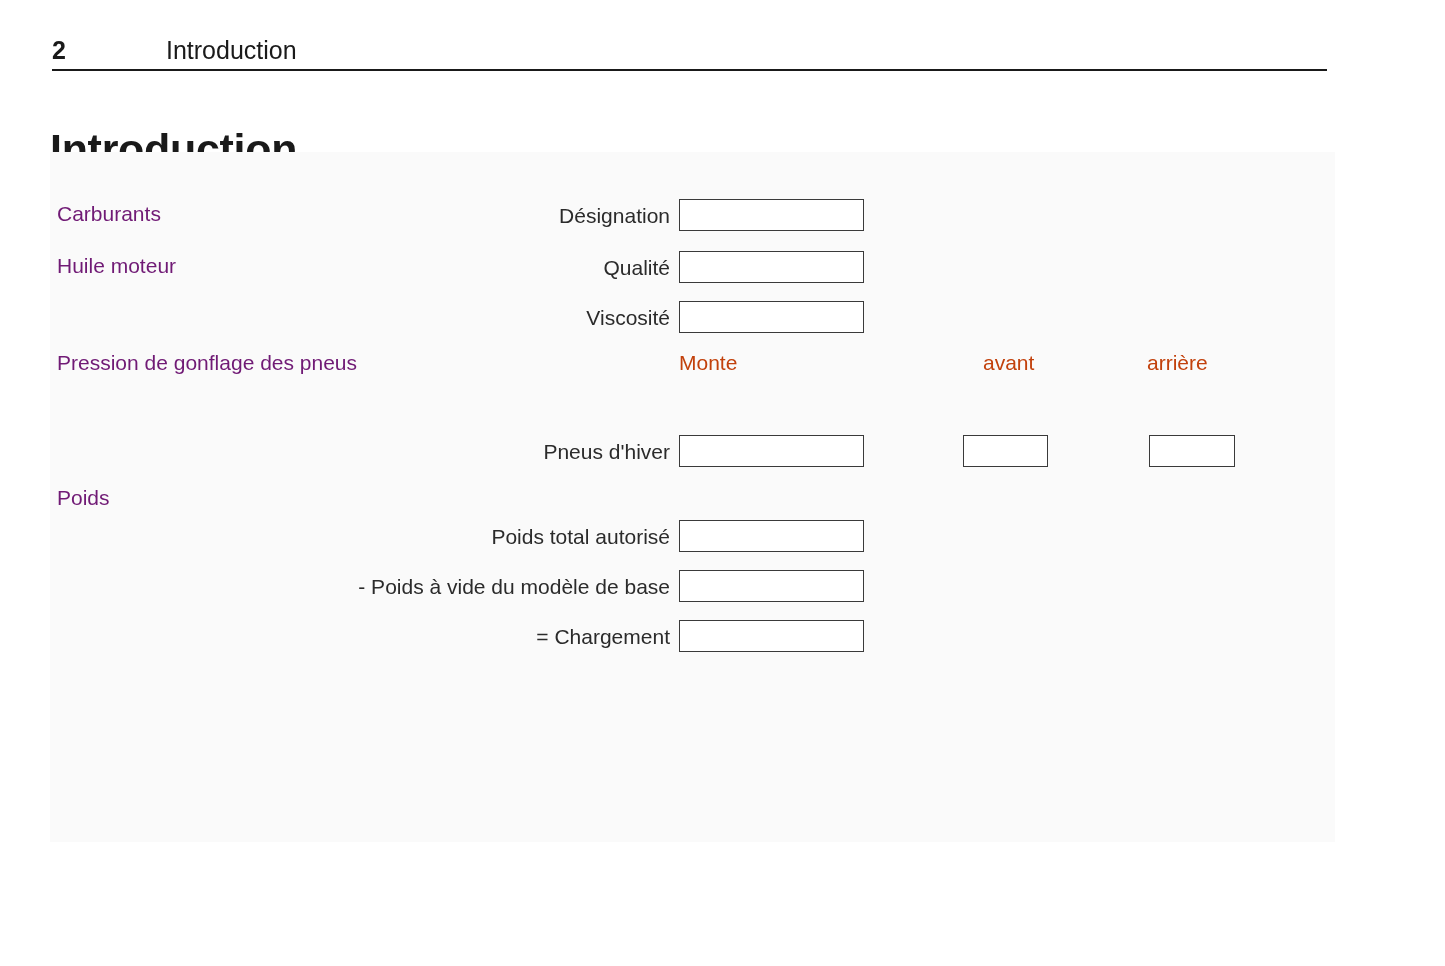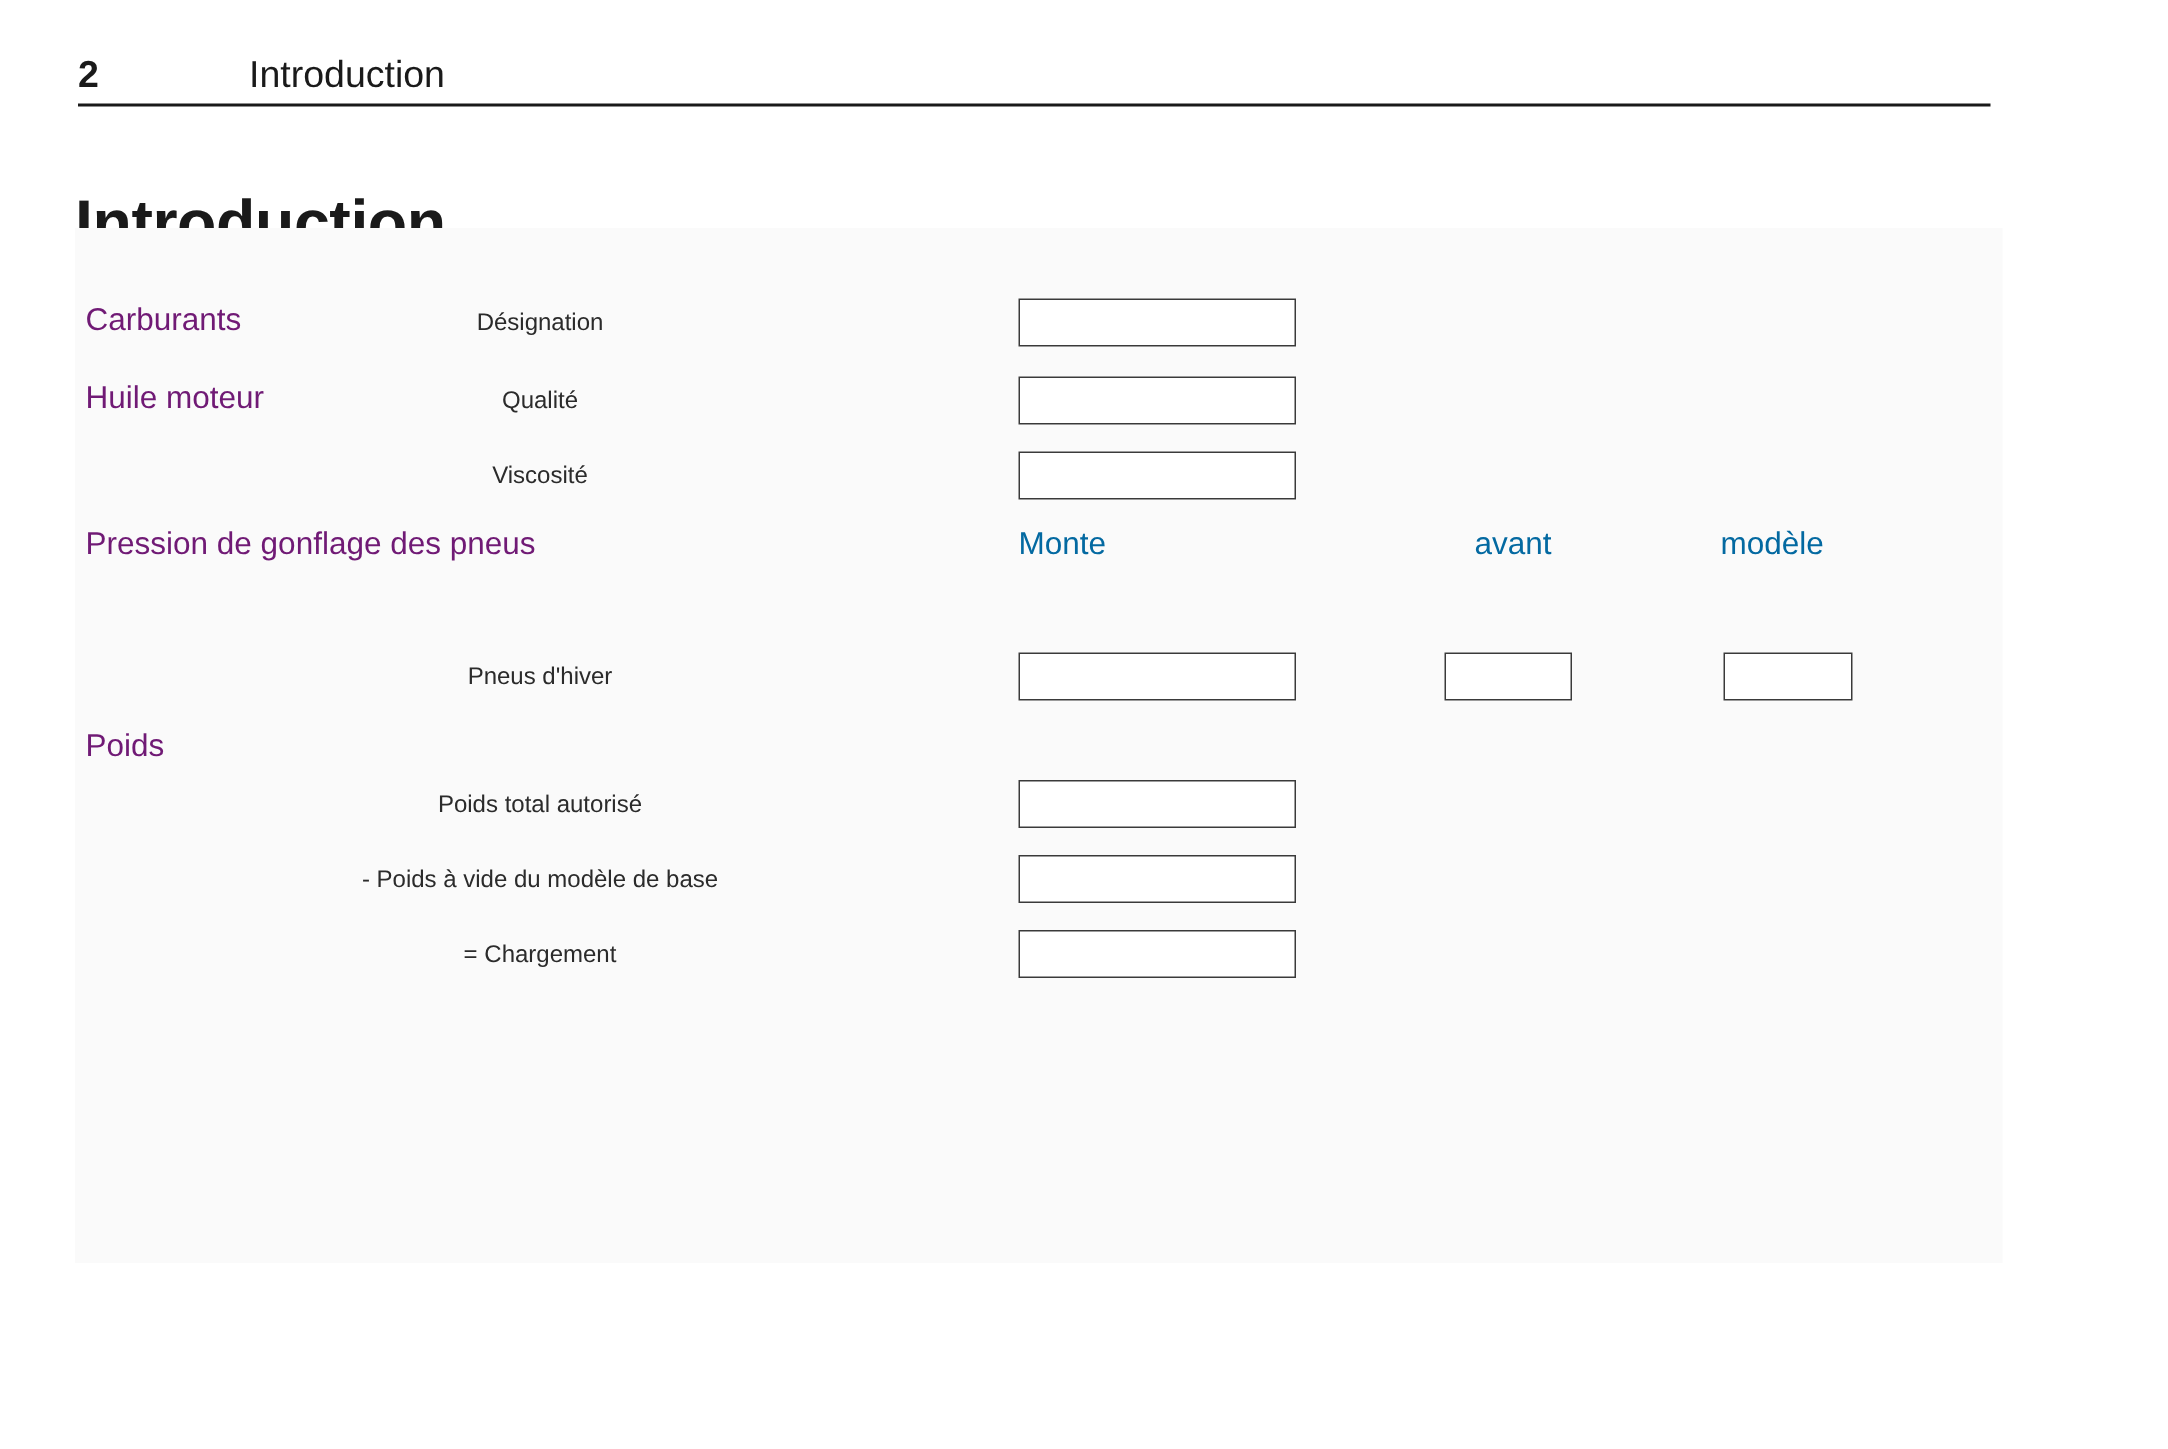--- a/index.html
+++ b/index.html
@@ -82,24 +82,24 @@
     position: absolute;
     left: 0;
     width: 100%;
     height: 34px;
   }
   .row-label-wrap {
     position: absolute;
     left: 0;
     top: 0;
     width: 629px;
-    text-align: center;
+    text-align: right;
     padding-right: 9px;
     box-sizing: border-box;
-    font-size: 16px;
+    font-size: 21px;
     line-height: 34px;
     white-space: nowrap;
   }
 
   .box {
     position: absolute;
     top: 0;
     height: 32px;
     border: 1.6px solid #3a3a3a;
     background: #ffffff;
@@ -115,21 +115,21 @@
   }
   .box-small-b {
     left: 1099px;
     width: 86px;
   }
 
   
   .col-head {
     position: absolute;
     font-size: 21px;
-    color: #0369a1;
+    color: #c2410c;
     white-space: nowrap;
   }
 </style>
 </head>
 <body>
 
 <div class="page-header">
   <span class="page-number">2</span>
   <span class="header-title">Introduction</span>
 </div>
@@ -139,21 +139,21 @@
 <div class="form-panel">
   <div class="form-inner">
 
     <div class="section-label" style="top: 50px;">Carburants</div>
     <div class="section-label" style="top: 102px;">Huile moteur</div>
     <div class="section-label" style="top: 199px;">Pression de gonflage des pneus</div>
     <div class="section-label" style="top: 334px;">Poids</div>
 
     <div class="col-head" style="left: 629px; top: 199px;">Monte</div>
     <div class="col-head" style="left: 913px; top: 199px; margin-left: 20px;">avant</div>
-    <div class="col-head" style="left: 1097px; top: 199px;">modèle</div>
+    <div class="col-head" style="left: 1097px; top: 199px;">arrière</div>
 
     <div class="field-row" style="top: 47px;">
       <div class="row-label-wrap">Désignation</div>
       <input class="box box-wide" type="text" value="" placeholder="" style="">
     </div>
 
     <div class="field-row" style="top: 99px;">
       <div class="row-label-wrap">Qualité</div>
       <input class="box box-wide" type="text" value="" placeholder="" style="">
     </div>

